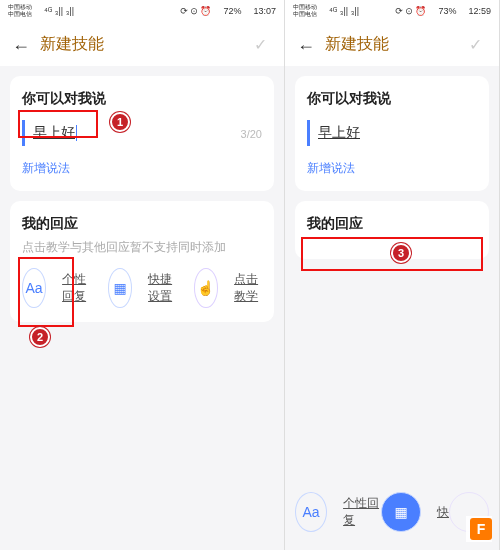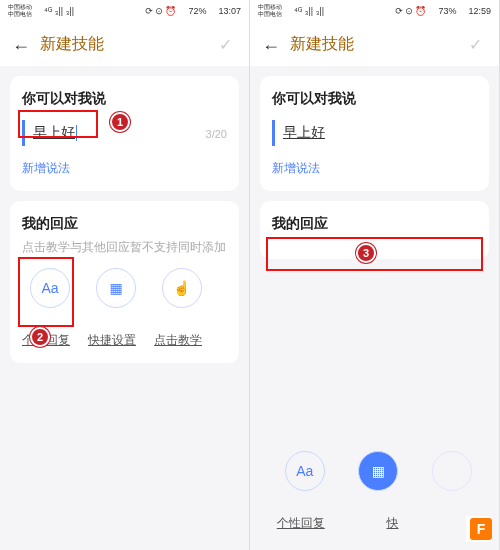--- a/index.html
+++ b/index.html
@@ -14,21 +14,21 @@
     .confirm-icon { width: 18px; height: 18px; color: #ccc; font-size: 16px; }
     .card { background: #fff; border-radius: 10px; margin: 10px 10px 0; padding: 14px 12px; position: relative; }
     .card-title { font-size: 14px; font-weight: 600; color: #222; margin-bottom: 12px; }
     .card-subtitle { font-size: 12px; color: #aaa; margin-bottom: 12px; margin-top: -6px; }
     .phrase-input { display: flex; align-items: center; border-left: 3px solid #4a7fff; padding: 4px 8px; position: relative; }
     .phrase-text { font-size: 14px; color: #333; text-decoration: underline; }
     .cursor { display: inline-block; width: 1px; height: 16px; background: #4a7fff; vertical-align: middle; margin-left: 1px; }
     .char-count { position: absolute; right: 12px; top: 52px; font-size: 11px; color: #bbb; }
     .add-link { color: #4a7fff; font-size: 12px; margin-top: 14px; display: inline-block; }
     .actions-row { display: flex; gap: 18px; margin-top: 6px; }
-    .action { display: flex; flex-direction: column; align-items: flex-end; gap: 24px; }
+    .action { display: flex; flex-direction: row; align-items: center; gap: 16px; }
     .action-icon { width: 40px; height: 40px; border: 1px solid #ddd; border-radius: 50%; display: flex; align-items: center; justify-content: center; font-size: 14px; }
     .action-icon.blue { color: #4a7fff; border-color: #c8d8ff; }
     .action-icon.purple { color: #8a5cff; border-color: #dcd0ff; }
     .action-label { font-size: 12px; color: #555; text-decoration: underline; }
     .reply-item { display: flex; align-items: center; border-left: 3px solid #4a7fff; padding: 6px 8px; justify-content: space-between; }
     .reply-text { font-size: 13px; color: #333; }
     .close-x { color: #999; font-size: 16px; }
     .bottom-actions { position: absolute; bottom: 18px; left: 0; right: 0; display: flex; justify-content: space-around; padding: 0 10px; }
     .callout { position: absolute; width: 20px; height: 20px; background: #c62128; border: 2px solid #fff; border-radius: 50%; color: #fff; font-size: 11px; font-weight: bold; display: flex; align-items: center; justify-content: center; z-index: 10; box-shadow: 0 0 0 1px #c62128; }
     .hl-box { position: absolute; border: 2px solid #e11; pointer-events: none; z-index: 5; }

